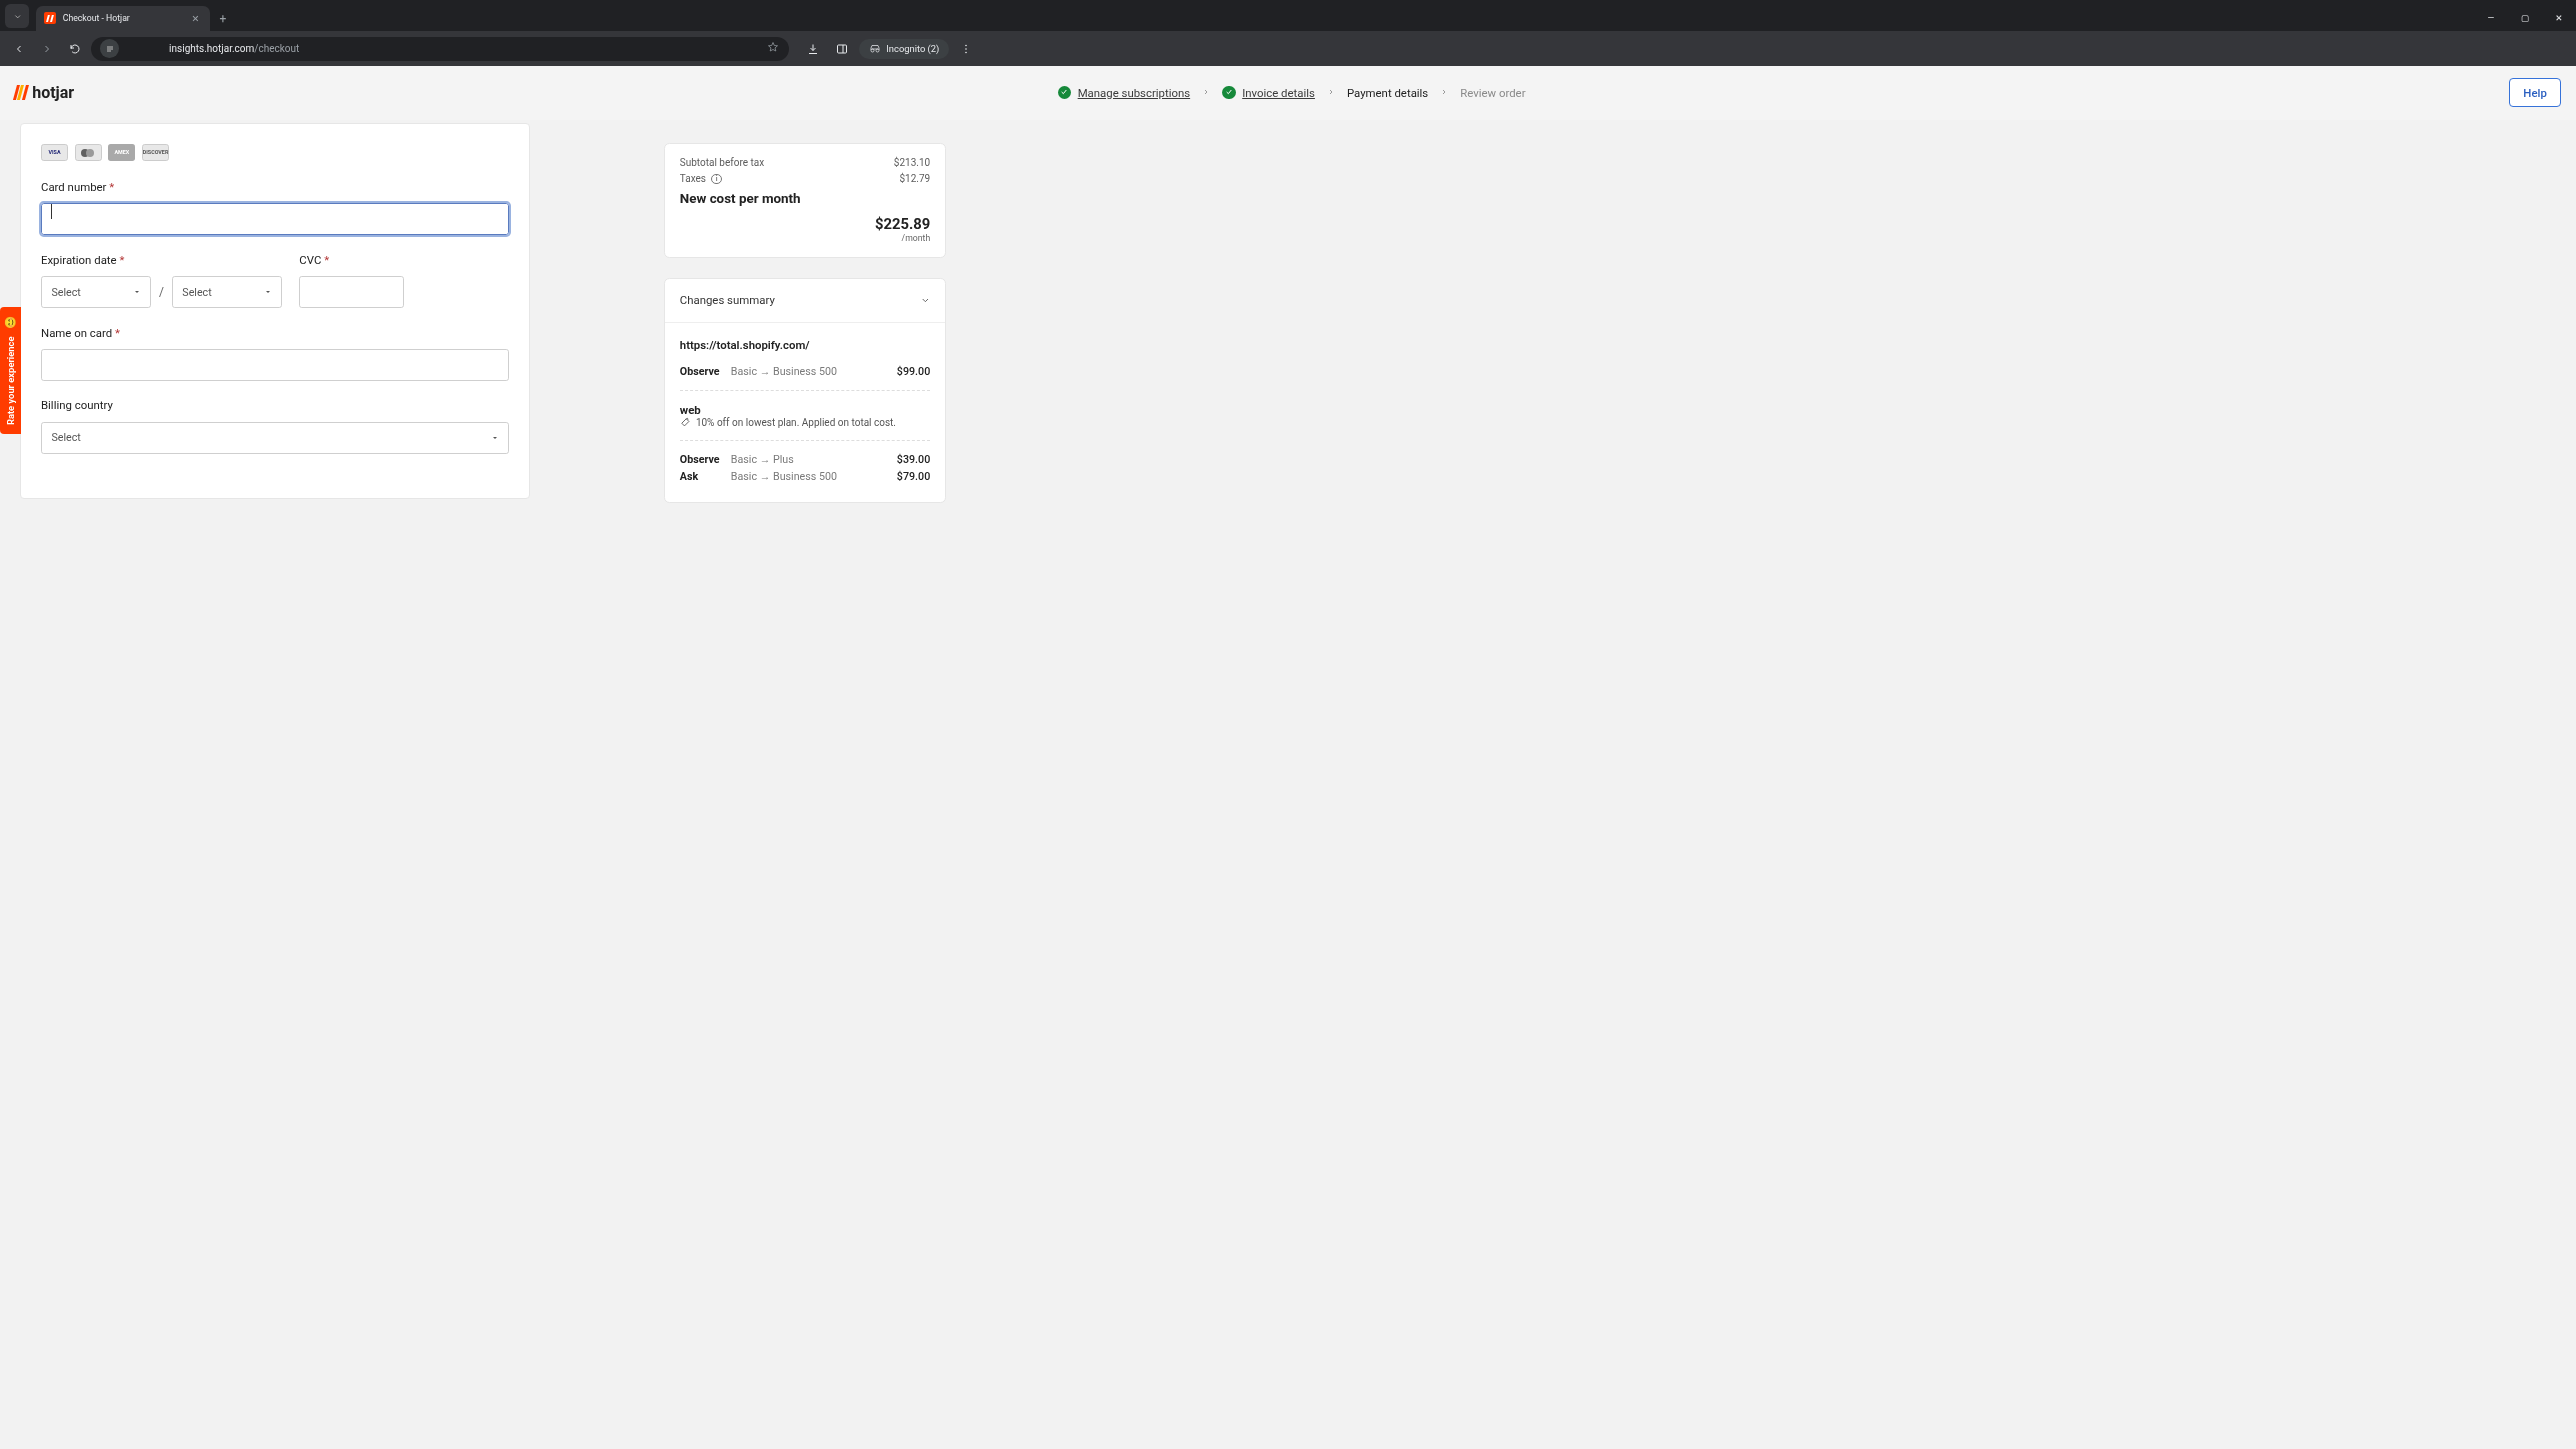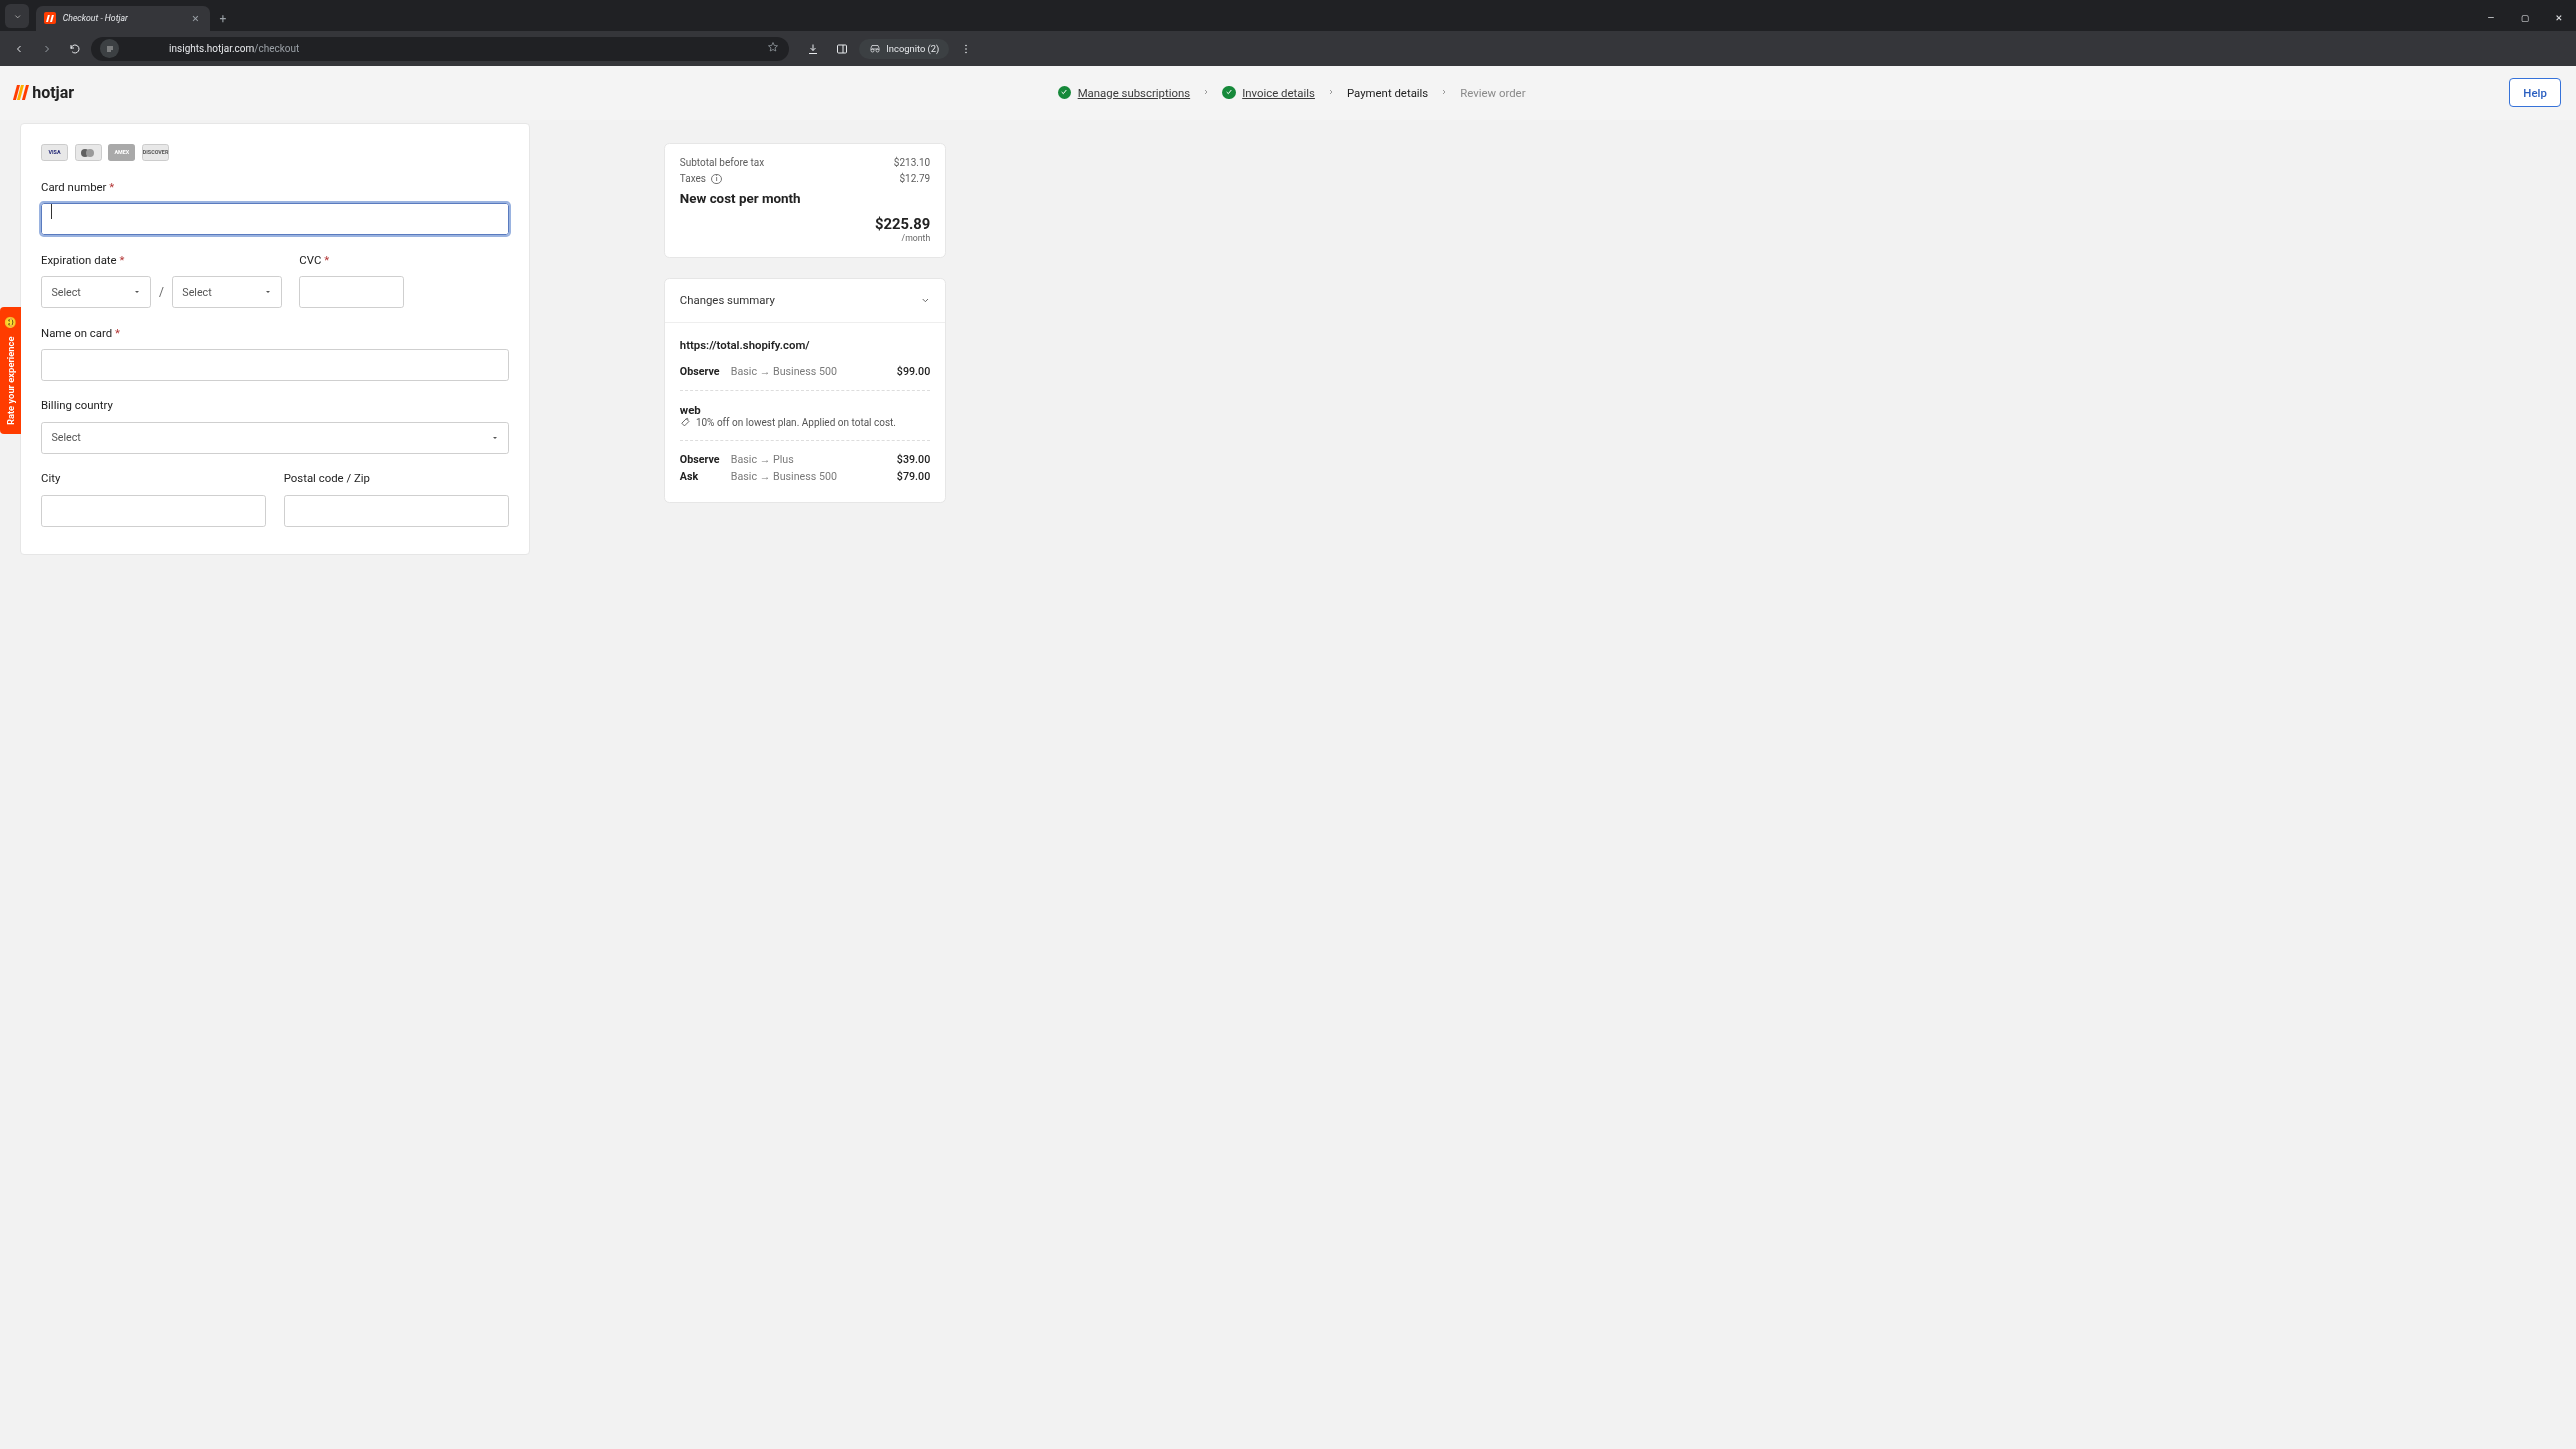--- a/index.html
+++ b/index.html
@@ -7,21 +7,21 @@
 
 
 .browser-chrome { width: 100%; height: 100%; display: flex; flex-direction: column; }
 .tab-strip { height: 31px; background: #202124; display: flex; align-items: flex-end; padding-left: 5.4px; }
 .tab-dropdown { width: 24px; height: 24px; border-radius: 5.4px; background: #35363a; display: flex; align-items: center; justify-content: center; margin-right: 6.7px; margin-bottom: 2.7px; }
 .tab { height: 25.5px; background: #35363a; border-radius: 6.7px 6.7px 0 0; display: flex; align-items: center; padding: 0 8px 0 8px; min-width: 174px; position: relative; }
 .tab-favicon { width: 12px; height: 12px; background: #ff3c00; border-radius: 2px; margin-right: 6.7px; position: relative; }
 .tab-favicon::before, .tab-favicon::after { content: ""; position: absolute; background: #fff; width: 2px; height: 6.7px; top: 2.7px; transform: skewX(-15deg); }
 .tab-favicon::before { left: 3.4px; }
 .tab-favicon::after { left: 6.7px; }
-.tab-title { color: #e8eaed; font-size: 8.7px; flex: 1; font-style: italic; }
+.tab-title { color: #e8eaed; font-size: 8.7px; flex: 1; }
 .tab-close { color: #9aa0a6; font-size: 9.4px; padding: 2.7px; cursor: pointer; }
 .new-tab { color: #9aa0a6; font-size: 12px; padding: 5.4px 9.4px; cursor: pointer; }
 .window-controls { margin-left: auto; display: flex; }
 .window-controls div { width: 34px; height: 27px; display: flex; align-items: center; justify-content: center; color: #e8eaed; font-size: 8.7px; }
 
 .toolbar { height: 35px; background: #35363a; display: flex; align-items: center; padding: 0 6.7px; gap: 4px; }
 .nav-btn { width: 24px; height: 24px; display: flex; align-items: center; justify-content: center; border-radius: 50%; }
 .nav-btn svg { width: 12px; height: 12px; stroke: #9aa0a6; fill: none; stroke-width: 2; }
 .nav-btn.active svg { stroke: #e8eaed; }
 .url-bar { flex: 1; height: 24px; background: #202124; border-radius: 12px; display: flex; align-items: center; padding: 0 9.4px; gap: 8px; max-width: 698px; }
@@ -308,30 +308,20 @@
         <div class="field">
           <label class="field-label">Billing country</label>
           <div class="select" style="width:100%;">
             <span class="select-text">Select</span>
             <svg viewBox="0 0 24 24">
                 <path d="M6 9l6 6 6-6"></path>
               </svg>
           </div>
         </div>
 
-        <div class="row">
-          <div class="col">
-            <label class="field-label">City</label>
-            <div class="input"></div>
-          </div>
-          <div class="col">
-            <label class="field-label">Postal code / Zip</label>
-            <div class="input"></div>
-          </div>
-        </div>
       </div>
 
       <div class="summary-col">
         <div class="cost-box">
           <div class="cost-line">
             <span class="lbl">Subtotal before tax</span>
             <span>$213.10</span>
           </div>
           <div class="cost-line">
             <span class="lbl">

